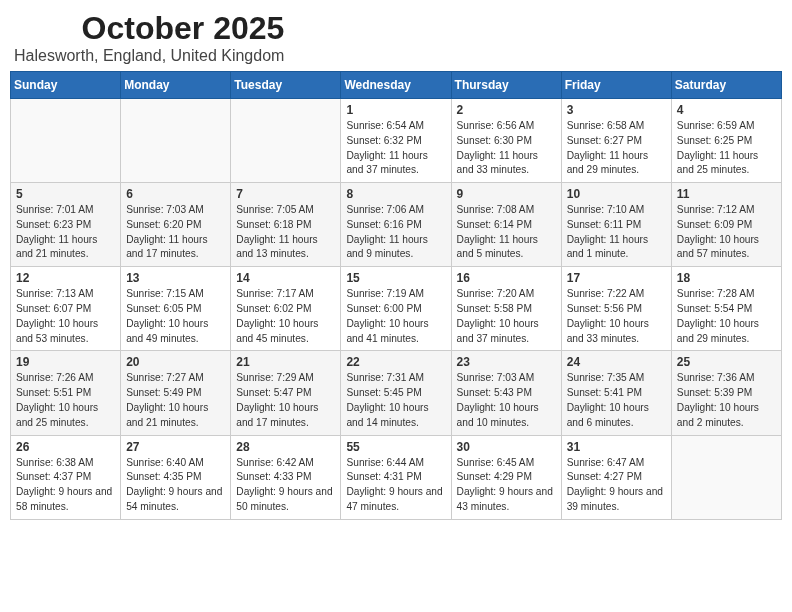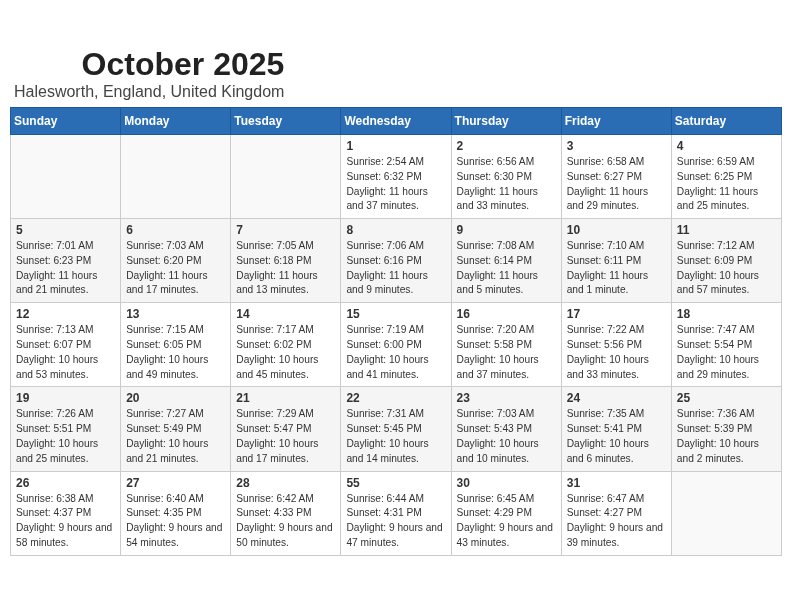--- a/index.html
+++ b/index.html
@@ -27,21 +27,20 @@
       font-weight: bold;
       color: #333;
     }
     .logo-text-blue {
       font-size: 18px;
       font-weight: bold;
       color: #1a6faf;
     }
     .title-block {
       text-align: right;
-      margin-top: 36px;
     }
     .title-block h1 {
       font-size: 32px;
       font-weight: bold;
       color: #222;
     }
     .title-block h2 {
       font-size: 16px;
       font-weight: normal;
       color: #444;
@@ -109,21 +108,21 @@
         <th>Saturday</th>
       </tr>
   </thead>
   <tbody id="calendar-body">
   <tr>
         <td class="empty-cell"></td>
         <td class="empty-cell"></td>
         <td class="empty-cell"></td>
         <td>
           <span class="day-num">1</span>
-          <div class="cell-content">Sunrise: 2:54 AM
+          <div class="cell-content">Sunrise: 6:54 AM
 Sunset: 6:32 PM
 Daylight: 11 hours
 and 37 minutes.</div>
         </td>
         <td>
           <span class="day-num">2</span>
           <div class="cell-content">Sunrise: 6:56 AM
 Sunset: 6:30 PM
 Daylight: 11 hours
 and 33 minutes.</div>
@@ -232,21 +231,21 @@
         </td>
         <td>
           <span class="day-num">17</span>
           <div class="cell-content">Sunrise: 7:22 AM
 Sunset: 5:56 PM
 Daylight: 10 hours
 and 33 minutes.</div>
         </td>
         <td>
           <span class="day-num">18</span>
-          <div class="cell-content">Sunrise: 7:47 AM
+          <div class="cell-content">Sunrise: 7:28 AM
 Sunset: 5:54 PM
 Daylight: 10 hours
 and 29 minutes.</div>
         </td>
       </tr>
       <tr>
         <td>
           <span class="day-num">19</span>
           <div class="cell-content">Sunrise: 7:26 AM
 Sunset: 5:51 PM

